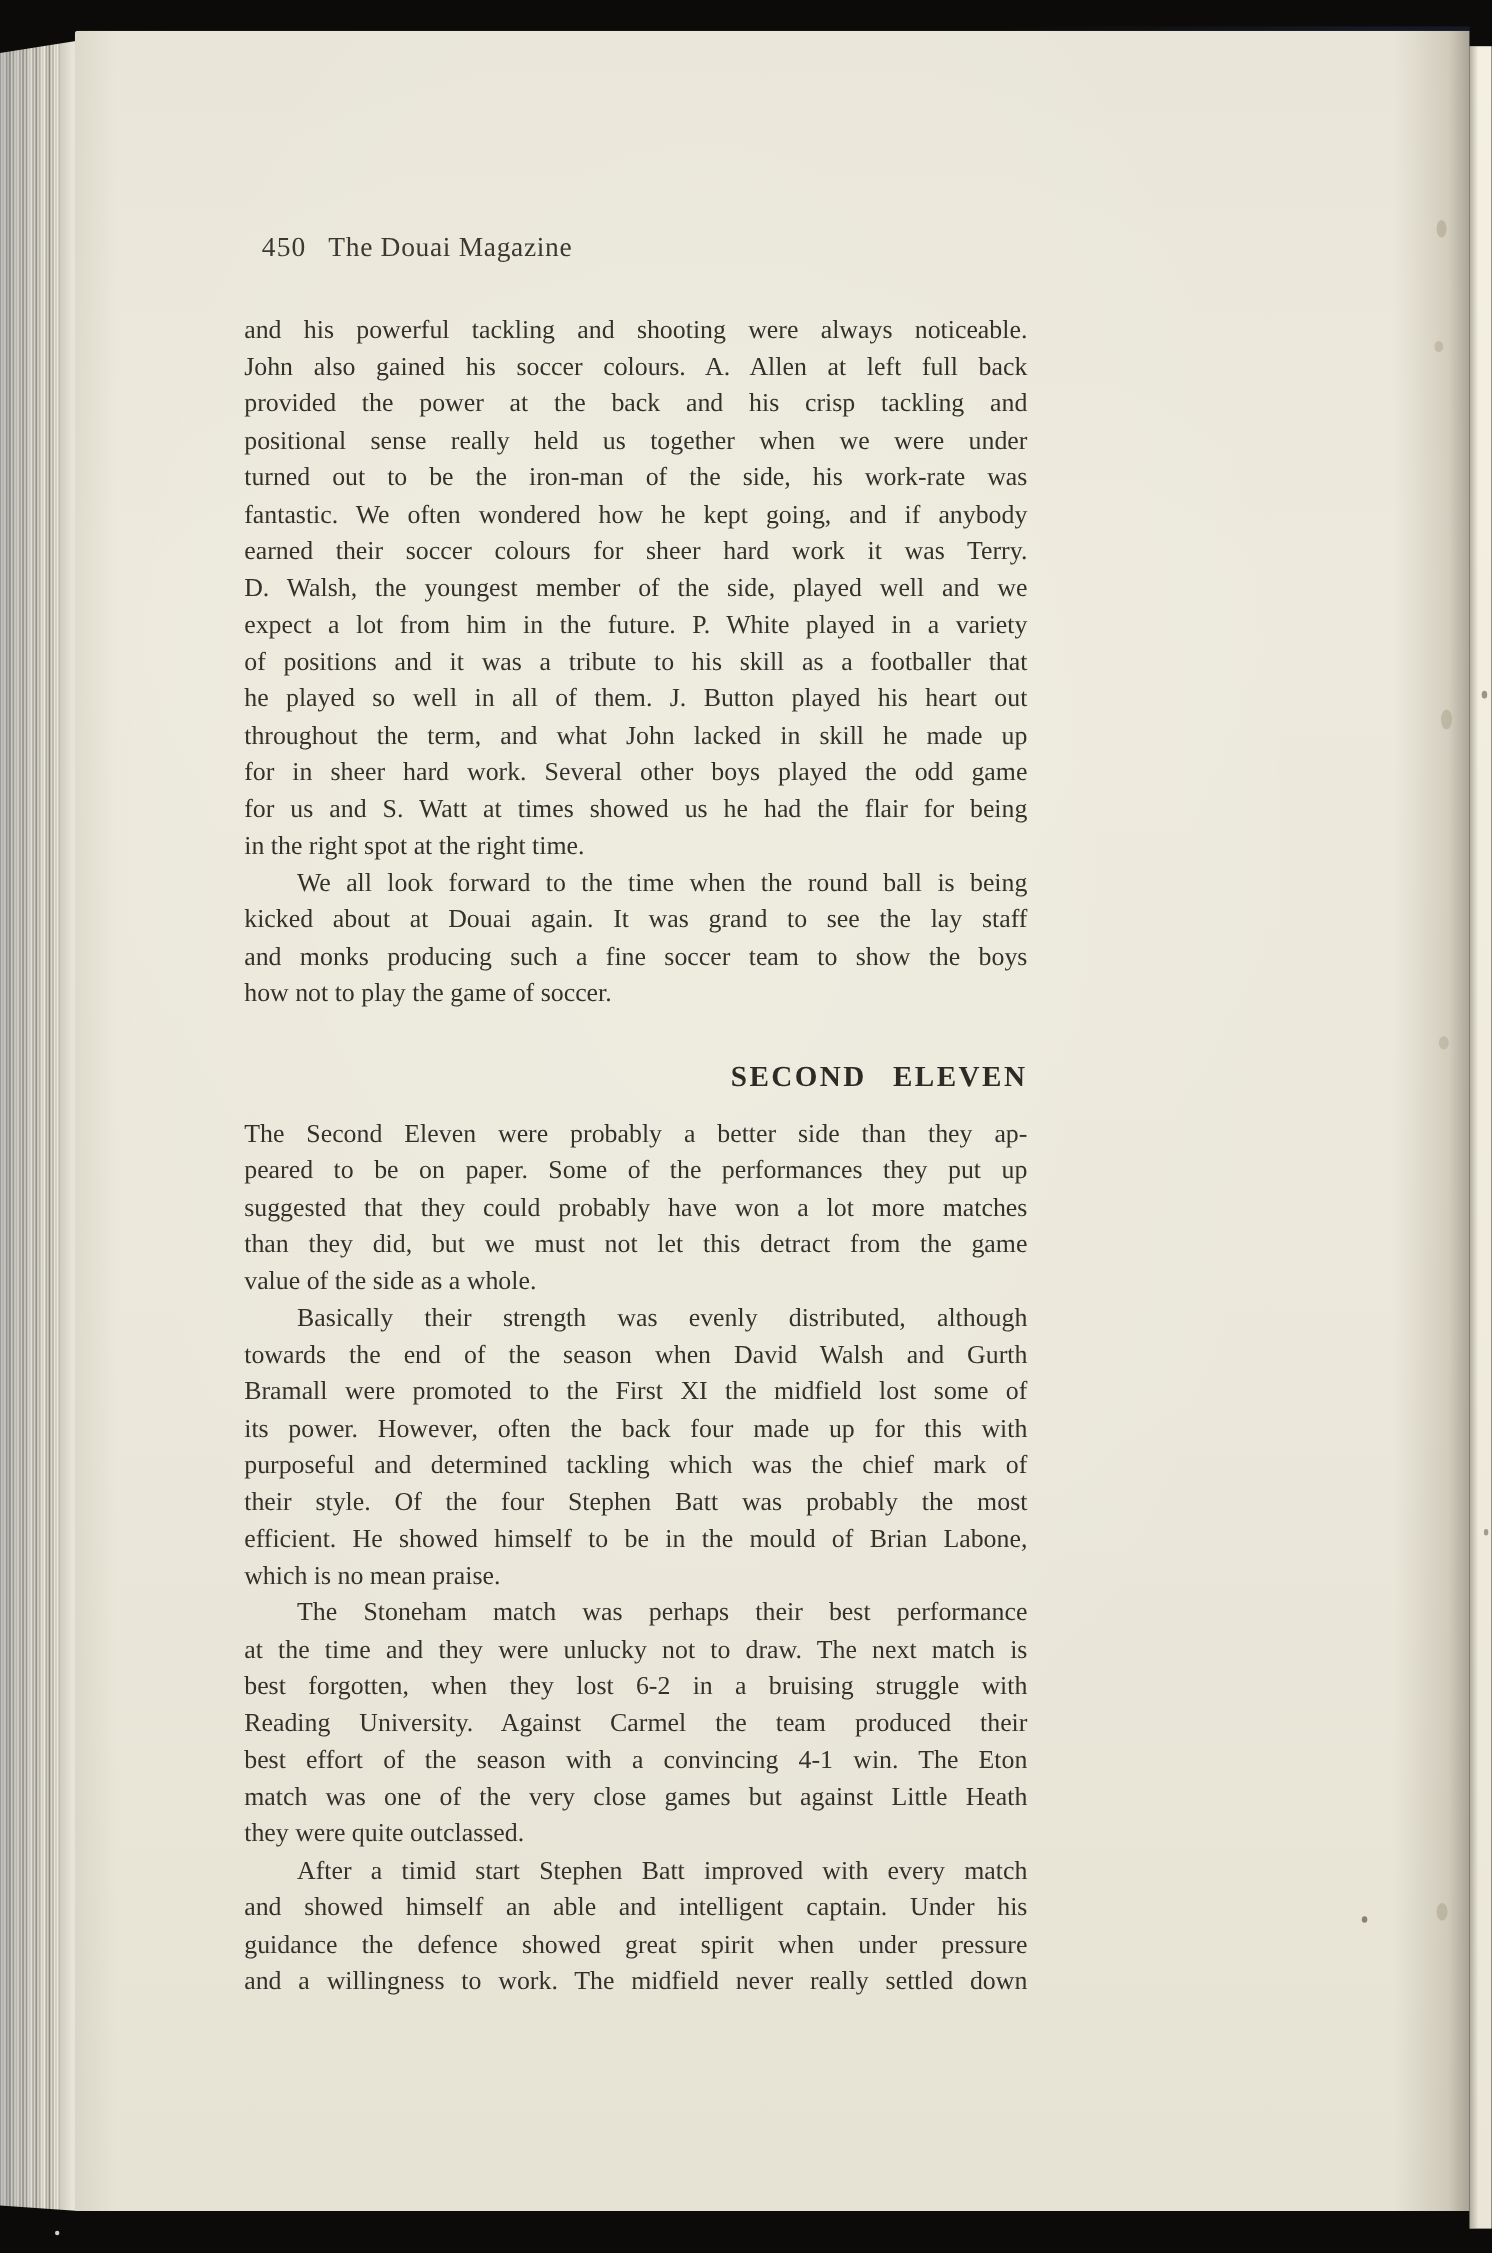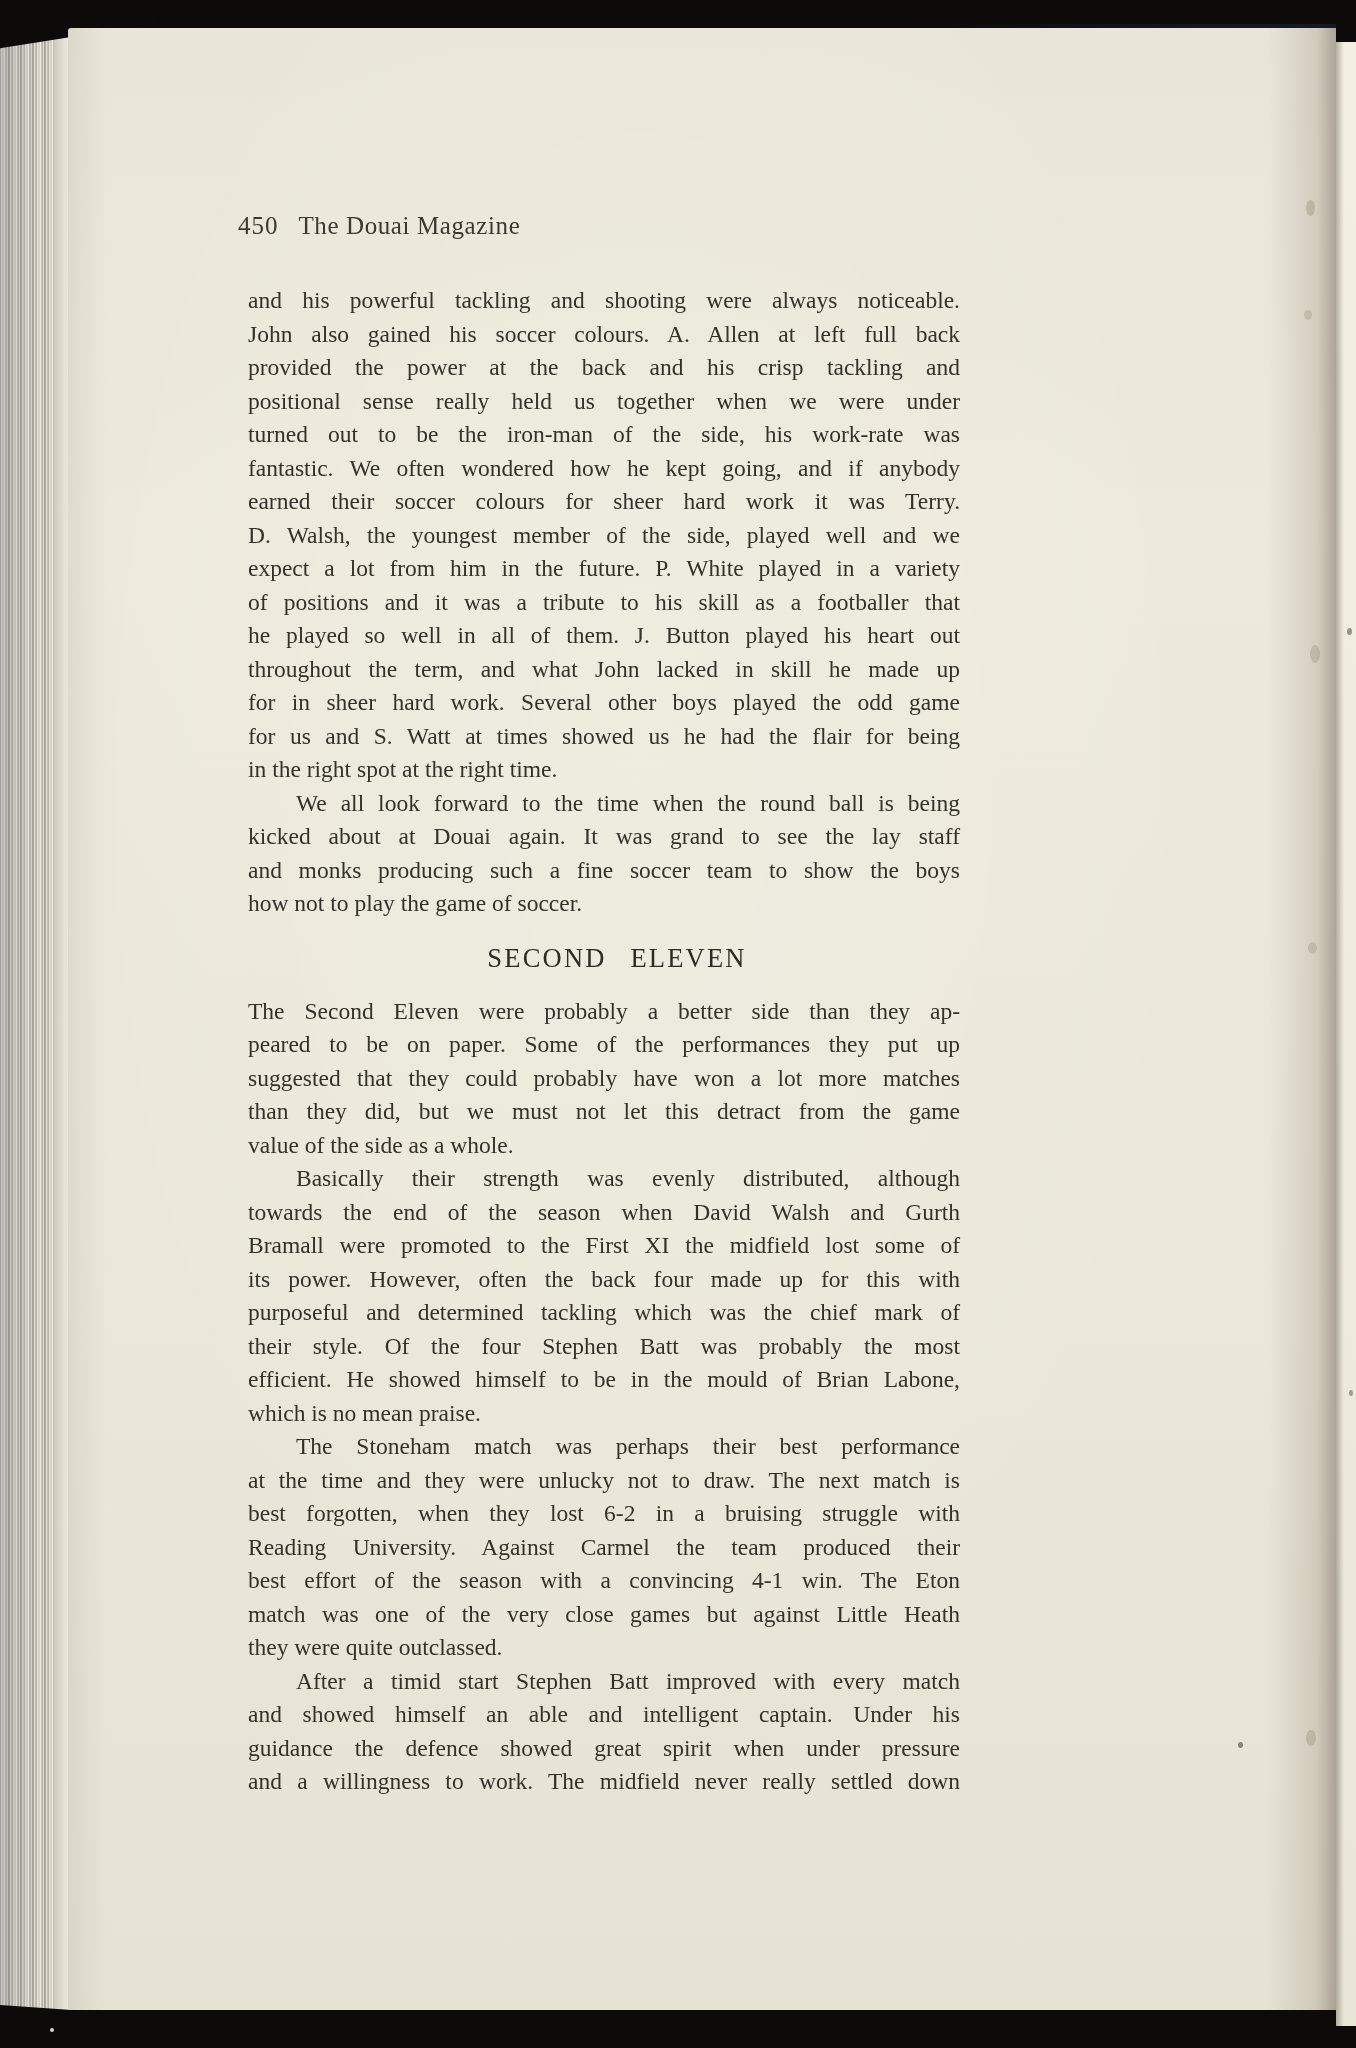--- a/index.html
+++ b/index.html
@@ -108,21 +108,21 @@
     letter-spacing: 1px;
   }
   .running-title {
     margin-left: 20px;
     letter-spacing: 0.6px;
   }
 
   
   .page-body {
     position: absolute;
-    left: 180px;
+    left: 154px;
     top: 256px;
     width: 712px;
     color: #34312b;
     font-size: 23.5px;
   }
   .para {
     margin: 0;
   }
   .line {
     line-height: 33.5px;
@@ -132,26 +132,26 @@
     text-align-last: justify;
     overflow: visible;
   }
   .line.last {
     text-align-last: left;
   }
   .para.indent .line:first-child {
     text-indent: 48px;
   }
   .section-heading {
-    margin-top: 20px;
+    margin-top: 40px;
     margin-bottom: 20px;
     line-height: 34px;
-    text-align: center;
+    text-align: right;
     text-indent: 26px;
-    font-weight: normal;
+    font-weight: bold;
     font-size: 26.5px;
     letter-spacing: 2.2px;
     word-spacing: 15px;
     color: #2e2b26;
   }
 
   
   .speck {
     position: absolute;
     border-radius: 50%;

